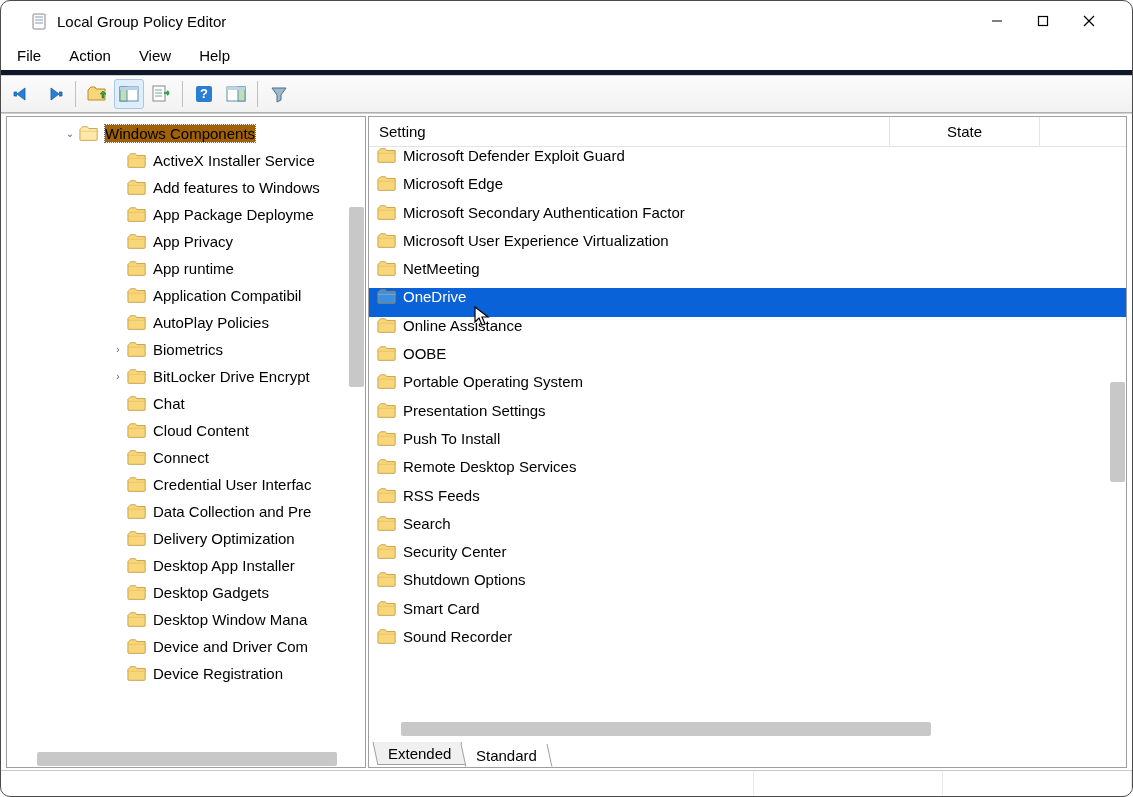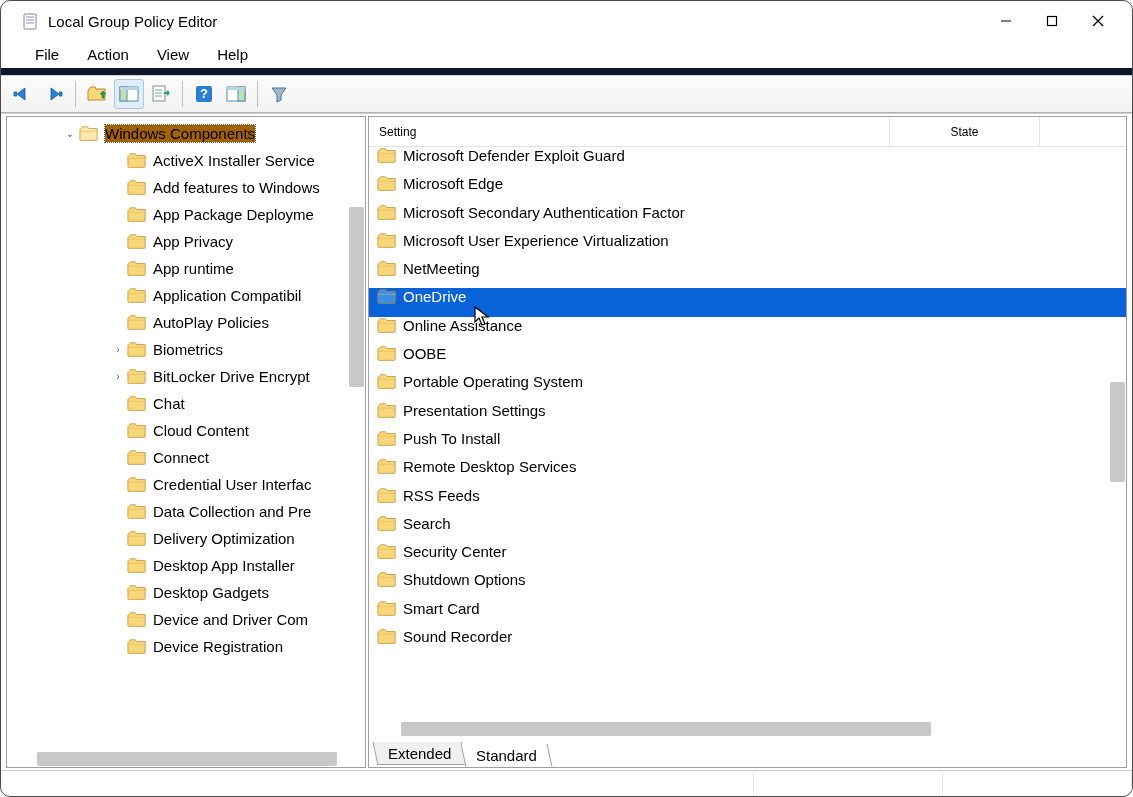--- a/index.html
+++ b/index.html
@@ -2,27 +2,27 @@
 <html><head>
 <meta charset="utf-8">
 <style>
   * { box-sizing: border-box; margin: 0; padding: 0; }
   body { font-family: "Segoe UI", Arial, sans-serif; font-size: 15px; background: #fff; color: #000; }
   .window {
     width: 1133px; height: 797px; border: 1px solid #4b4b4b; border-radius: 10px;
     display: flex; flex-direction: column; background: #fff; overflow: hidden;
   }
   
-  .titlebar { display:flex; align-items:center; height:40px; padding:0 11px; }
+  .titlebar { display:flex; align-items:center; height:40px; padding:0 20px; }
   .appicon { display:inline-flex; width:18px; height:18px; margin:0 8px 0 10px; }
   .title { font-size:15px; flex:1; }
   .winbtns { display:flex; }
   .winbtn { width:46px; height:32px; display:flex; align-items:center; justify-content:center; cursor:default; }
   
-  .menubar { display:flex; height:34px; align-items:center; padding:0 20px; border-bottom:7px solid #0f172a; }
+  .menubar { display:flex; height:34px; align-items:center; padding:0 2px; border-bottom:5px solid #0f172a; }
   .menuitem { padding:4px 14px; font-size:15px; cursor:default; }
   
   .toolbar {
     display:flex; align-items:center; height:38px; padding:0 6px; gap:2px;
     border-top:1px solid #d0d0d0; border-bottom:1px solid #b0b0b0;
     background: linear-gradient(#fbfbfb,#f2f2f2);
   }
   .tbtn { width:30px; height:30px; display:flex; align-items:center; justify-content:center; border:1px solid transparent; border-radius:3px; cursor:default; }
   .tbtn.active { background:#e0eef9; border-color:#a7c7e5; }
   .tsep { width:1px; height:26px; background:#c0c0c0; margin:0 4px; }
@@ -40,21 +40,21 @@
   .treerow.depth1 { padding-left:120px; }
   .folder-icon { width:20px; height:18px; margin-right:6px; flex:0 0 auto; }
   .folder-icon svg { width:20px; height:18px; display:block; }
   .hscroll-thumb { position:absolute; bottom:1px; left:30px; height:14px; width:300px; background:#c8c8c8; border-radius:2px; }
 
   .detailpane {
     flex:1; border:1px solid #9f9f9f; margin:2px 5px 2px 1px; background:#fff;
     display:flex; flex-direction:column; position:relative; overflow:hidden;
   }
   .colheaders { display:flex; height:30px; align-items:center; border-bottom:1px solid #e4e4e4; }
-  .colheaders .col { padding:0 10px; font-size:12px; }
+  .colheaders .col { padding:0 10px; font-size:15px; }
   .col-setting { flex:0 0 520px; }
   .col-state   { flex:0 0 150px; text-align:center; border-left:1px solid #e4e4e4; height:100%; display:flex; align-items:center; justify-content:center; }
   .col-blank   { flex:0 0 55px;  border-left:1px solid #e4e4e4; height:100%; }
   .listarea { flex:1; overflow:hidden; position:relative; }
   .listrow { display:flex; height:28.3px; font-size:15px; padding-left:8px; white-space:nowrap; cursor:default; }
   .listrow.sel { background:#0a62d8; color:#fff; }
   .listrow.sel .folder-icon path { fill:#3a8ee6; }
   .hscroll-thumb2 { position:absolute; bottom:1px; left:32px; height:14px; width:530px; background:#c8c8c8; border-radius:2px; }
 
   .tabstrip { height:30px; display:flex; align-items:flex-end; padding-left:6px; border-top:0; }
@@ -362,20 +362,30 @@
        <span class="label">Desktop Gadgets</span>
      </div>
             <div class="treerow depth1">
        <span class="chev"></span>
        <span class="folder-icon">
                 <svg viewBox="0 0 22 18">
                   <path d="M1 4 l3-3 h5 l2 2 h9 v12 a1 1 0 0 1 -1 1 h-17 a1 1 0 0 1 -1 -1 z" fill="#f7d77a" stroke="#bb8a2a" stroke-width="0.8"></path>
                   <path d="M1 6 h20" stroke="#e3b65a" stroke-width="0.6"></path>
                 </svg>
               </span>
+       <span class="label">Desktop Window Mana</span>
+     </div>
+            <div class="treerow depth1">
+       <span class="chev"></span>
+       <span class="folder-icon">
+                <svg viewBox="0 0 22 18">
+                  <path d="M1 4 l3-3 h5 l2 2 h9 v12 a1 1 0 0 1 -1 1 h-17 a1 1 0 0 1 -1 -1 z" fill="#f7d77a" stroke="#bb8a2a" stroke-width="0.8"></path>
+                  <path d="M1 6 h20" stroke="#e3b65a" stroke-width="0.6"></path>
+                </svg>
+              </span>
        <span class="label">Device and Driver Com</span>
      </div>
             <div class="treerow depth1">
        <span class="chev"></span>
        <span class="folder-icon">
                 <svg viewBox="0 0 22 18">
                   <path d="M1 4 l3-3 h5 l2 2 h9 v12 a1 1 0 0 1 -1 1 h-17 a1 1 0 0 1 -1 -1 z" fill="#f7d77a" stroke="#bb8a2a" stroke-width="0.8"></path>
                   <path d="M1 6 h20" stroke="#e3b65a" stroke-width="0.6"></path>
                 </svg>
               </span>

